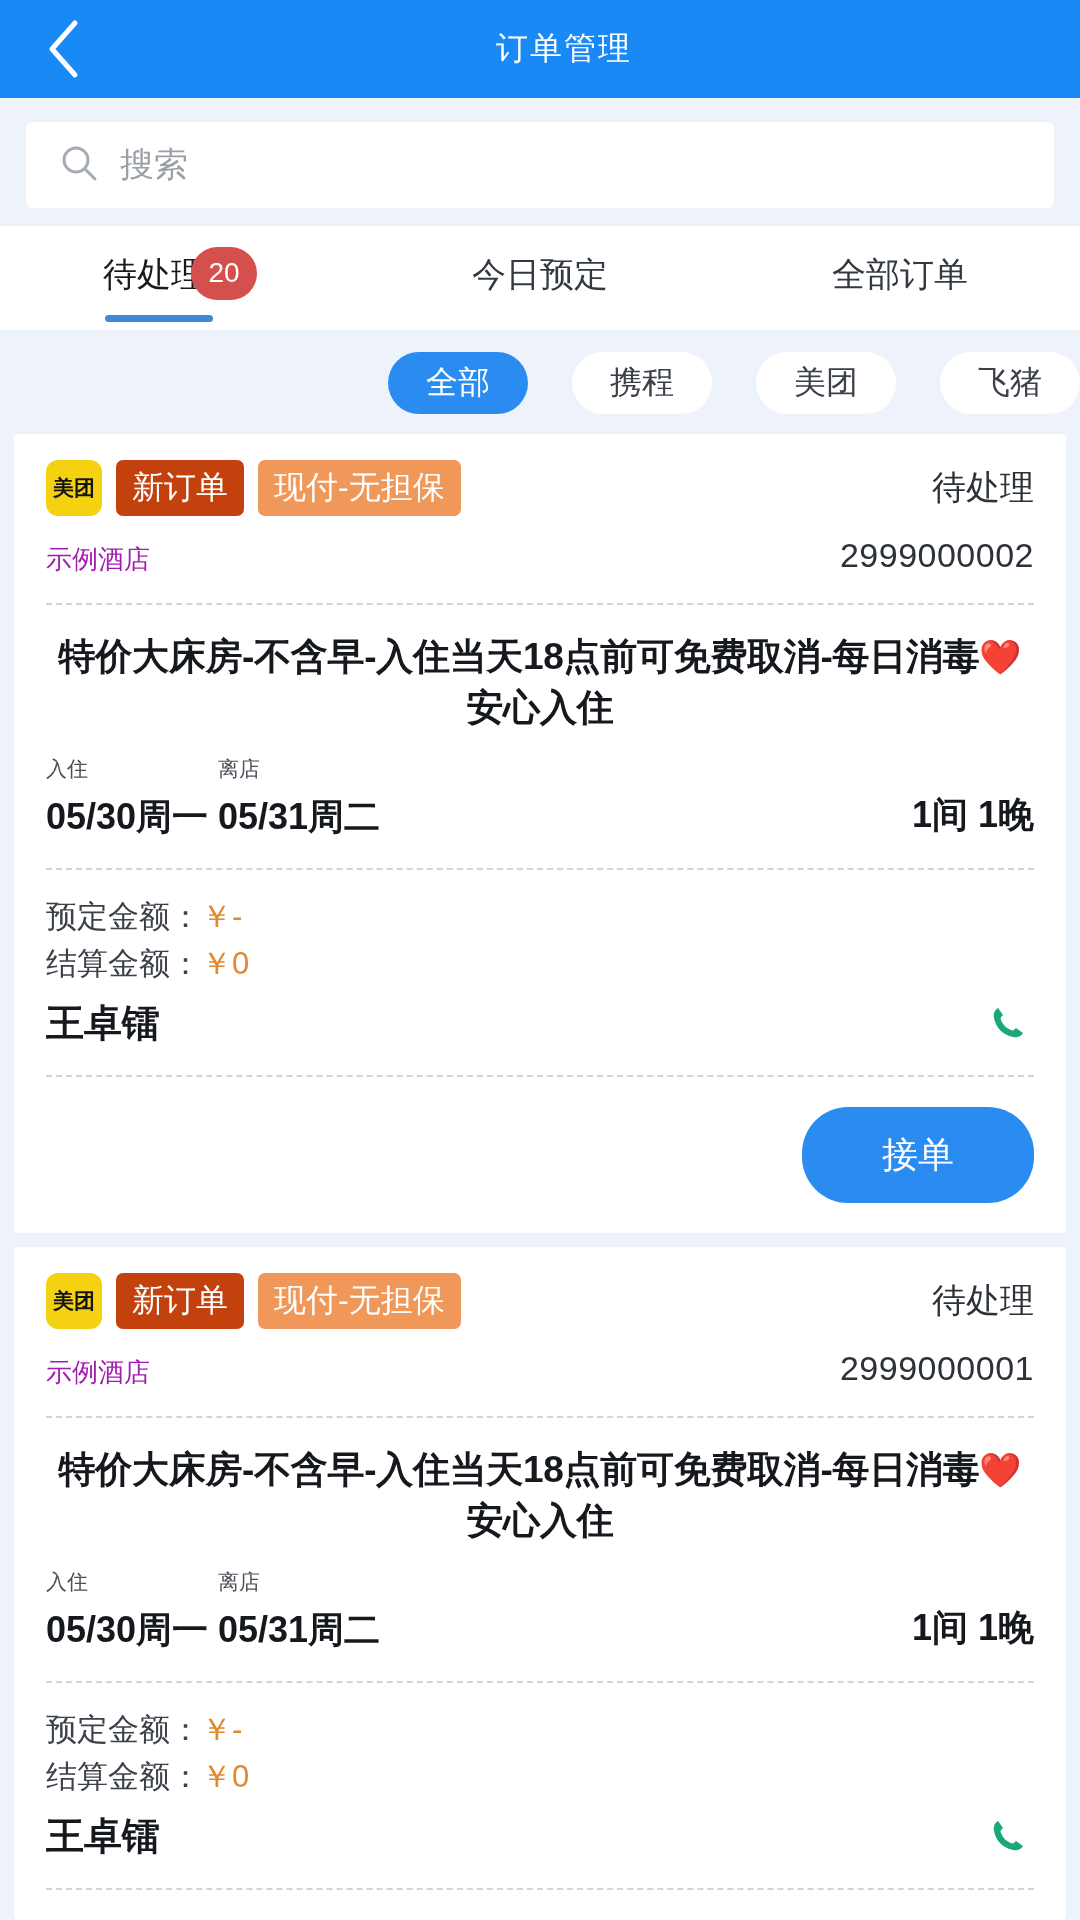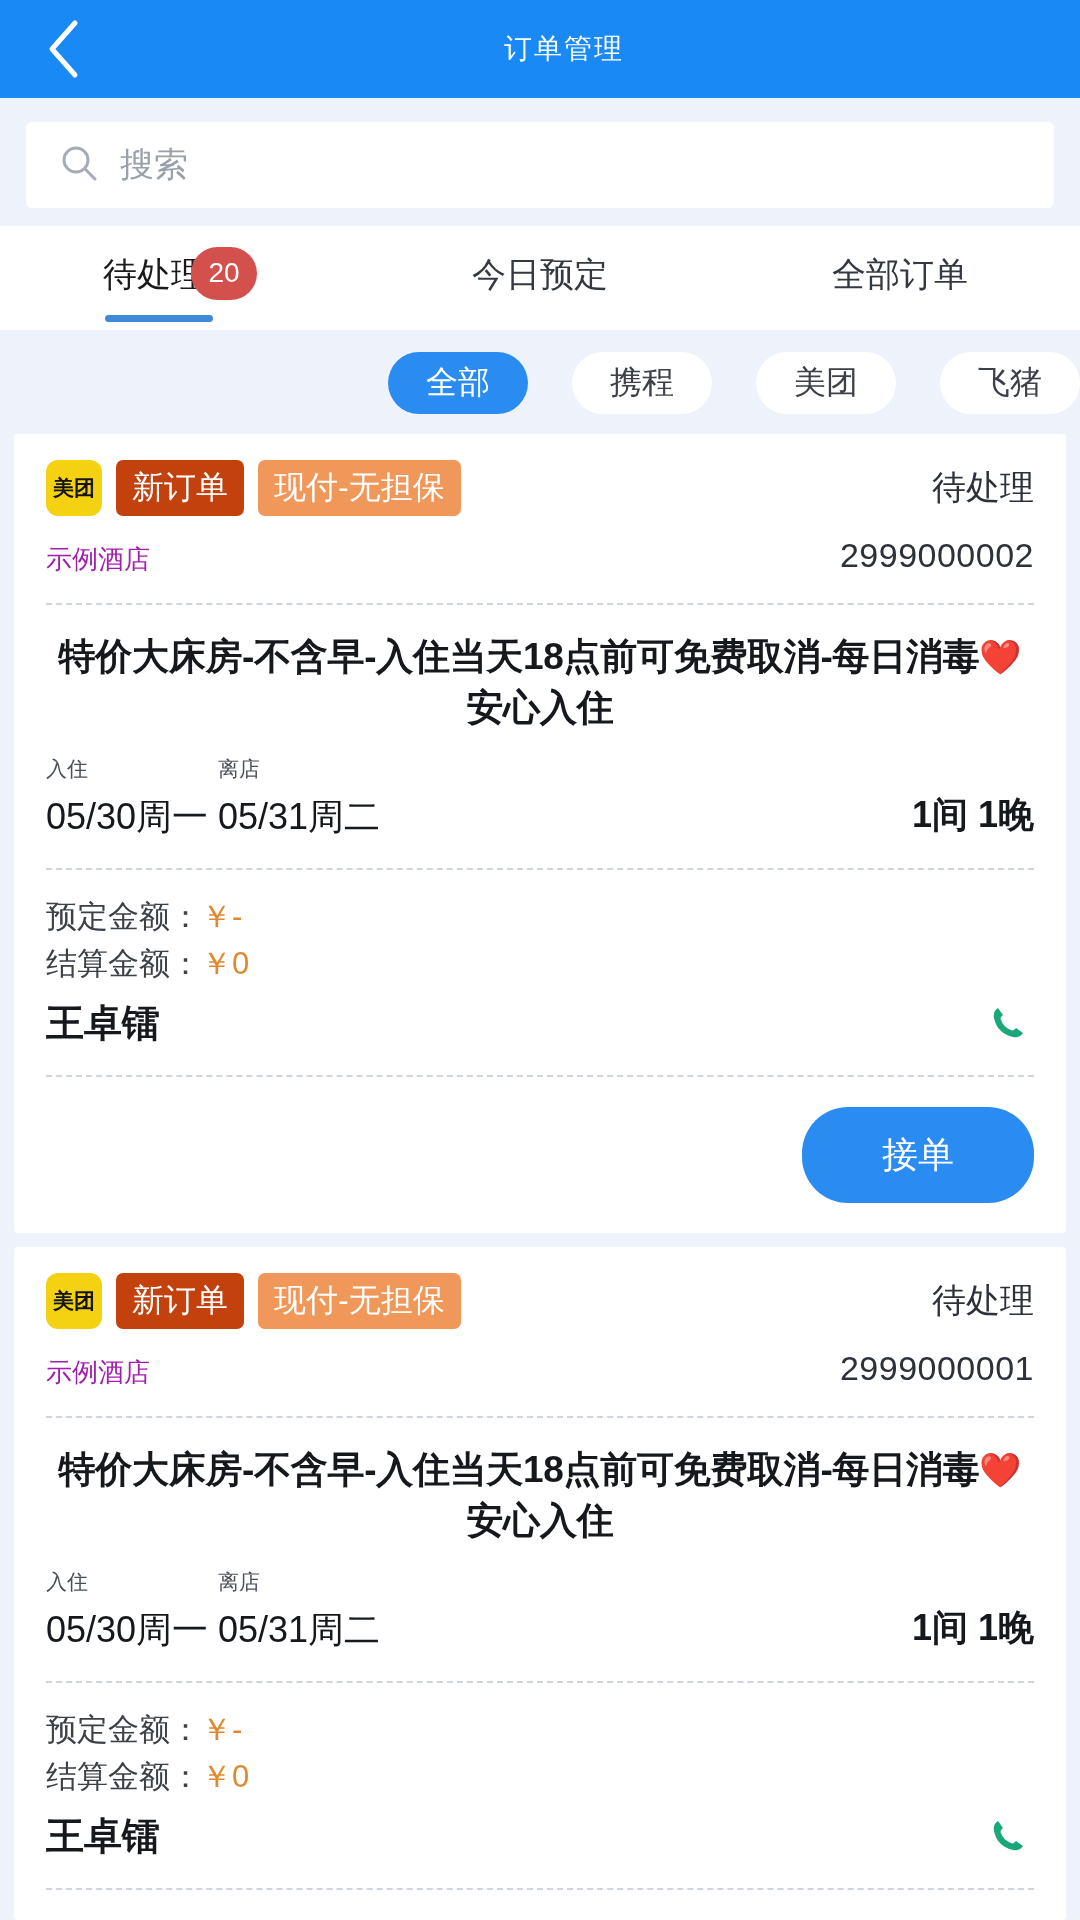--- a/index.html
+++ b/index.html
@@ -16,21 +16,21 @@
     height:98px; background:#1989f5; display:flex; align-items:center;
     position:relative;
   }
   .back-btn {
     position:absolute; left:36px; top:50%; transform:translateY(-50%);
     width:56px; height:64px; display:flex; align-items:center; justify-content:center;
   }
   .back-btn svg { display:block; }
   .nav-title {
     width:100%; text-align:center; color:#ffffff;
-    font-size:28px; font-weight:400; letter-spacing:2px;margin-left:48px;
+    font-size:32px; font-weight:400; letter-spacing:2px;margin-left:48px;
   }
 
   
   .search-wrap { padding:24px 26px 18px 26px; background:#eef2fb; }
   .search-box {
     background:#ffffff; border-radius:6px; height:86px;
     display:flex; align-items:center; padding:0 34px; gap:22px;
   }
   .search-icon { flex:0 0 auto; display:block; }
   .search-ph { color:#9aa0a8; font-size:34px; }
@@ -103,21 +103,21 @@
   .room-title {
     font-size:37px; font-weight:bold; color:#15181d; line-height:1.38;
     margin-top:26px; letter-spacing:-0.3px;text-align:center;
   }
   .heart { color:#e8392c; font-size:34px; }
 
   .dates { display:flex; align-items:flex-end; margin-top:22px; }
   .date-col { width:172px; }
   .date-col.second { width:auto; }
   .date-lbl { font-size:21px; color:#4a4f58; }
-  .date-val { font-size:36px; font-weight:normal; color:#15181d; margin-top:10px; white-space:nowrap; }
+  .date-val { font-size:36px; font-weight:bold; color:#15181d; margin-top:10px; white-space:nowrap; }
   .nights { flex:1; text-align:right; font-size:36px; font-weight:bold; color:#15181d; padding-bottom:2px; }
 
   .amounts { margin-top:24px; }
   .amt-line { font-size:31px; color:#3c4149; line-height:1.5; }
   .amt-line .amt-val { color:#e0892f; }
 
   .guest-row { display:flex; align-items:center; margin-top:10px; }
   .guest-name { flex:1; font-size:38px; font-weight:bold; color:#15181d; }
   .phone-icon { width:52px; height:52px; display:flex; align-items:center; justify-content:center; }
 

